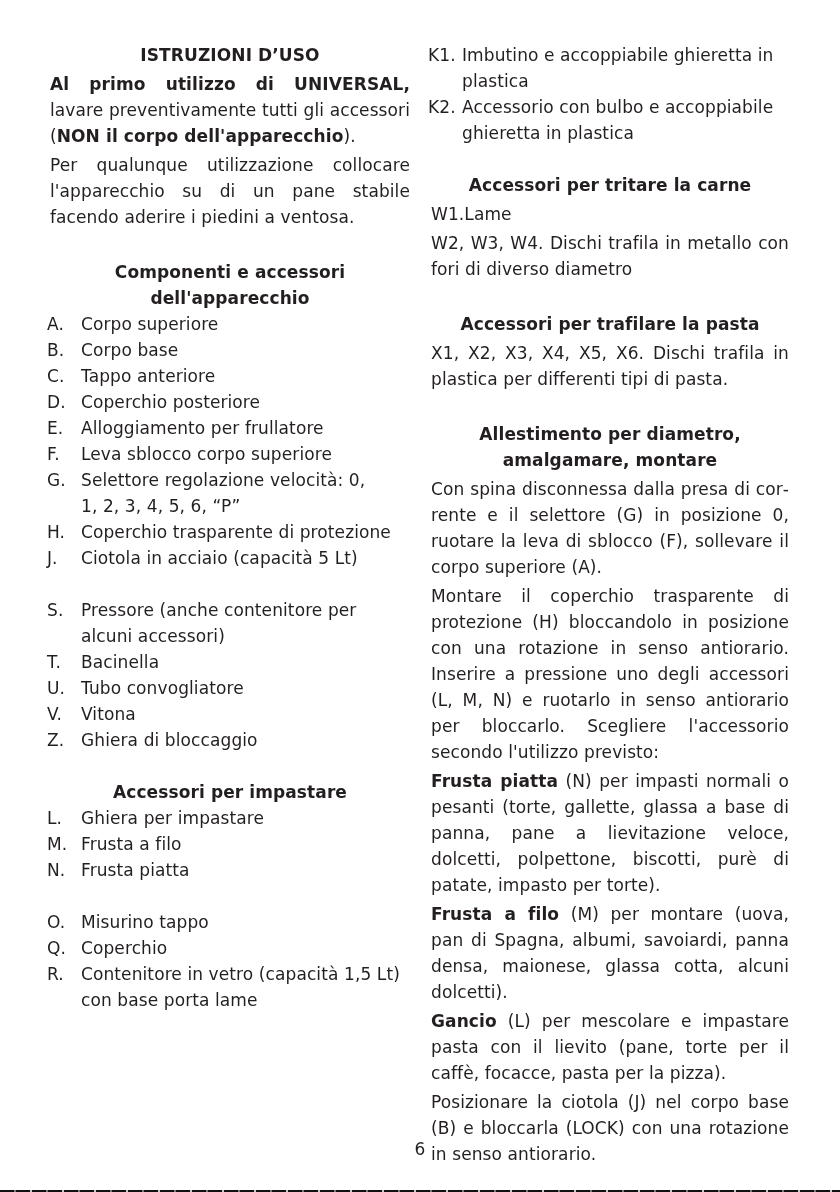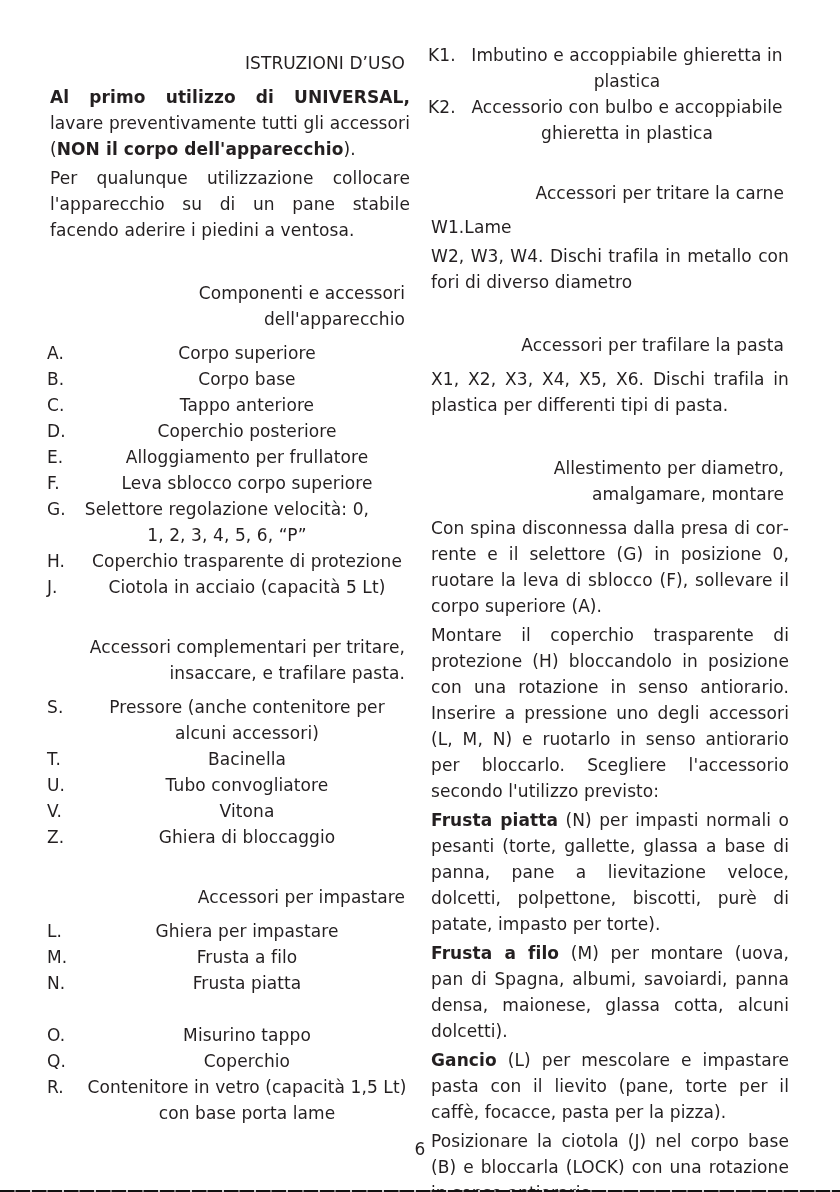--- a/index.html
+++ b/index.html
@@ -25,39 +25,38 @@
     position: absolute;
     top: 42px;
     font-size: 17px;
     line-height: 26px;
     letter-spacing: 0.1px;
   }
   .col-left { left: 47px; width: 366px; }
   .col-right { left: 428px; width: 364px; }
 
   .heading {
-    font-weight: normal;
-    text-align: right;
-    margin: 8px;
+    font-weight: bold;
+    text-align: center;
+    margin: 0;
   }
   .spacer { height: 26px; }
 
   .para {
     text-align: justify;
     margin: 3px;
     hyphens: manual;
   }
   .para b { font-weight: bold; }
 
   .list { margin: 0; padding: 0; list-style: none; }
   .list li {
     position: relative;
     padding-left: 34px;
     margin: 0;
-    text-align: center;
   }
   .list li .marker {
     position: absolute;
     left: 0;
     top: 0;
   }
 
   .page-number {
     position: absolute;
     top: 1136px;
@@ -96,21 +95,20 @@
       <li><span class="marker">D.</span><span>Coperchio posteriore</span></li>
       <li><span class="marker">E.</span><span>Alloggiamento per frullatore</span></li>
       <li><span class="marker">F.</span><span>Leva sblocco corpo superiore</span></li>
       <li style="padding-right:40px"><span class="marker">G.</span><span>Selettore regolazione velocità: 0, 1, 2, 3, 4, 5, 6, “P”</span></li>
       <li style="white-space:nowrap"><span class="marker">H.</span><span>Coperchio trasparente di protezione</span></li>
       <li><span class="marker">J.</span><span>Ciotola in acciaio (capacità 5 Lt)</span></li>
     </ul>
 
     <div class="spacer"></div>
 
-    <p class="heading"><span>Accessori complementari per tritare,</span><br><span>insaccare, e trafilare pasta.</span></p>
     <ul class="list">
       <li><span class="marker">S.</span><span>Pressore (anche contenitore per alcuni accessori)</span></li>
       <li><span class="marker">T.</span><span>Bacinella</span></li>
       <li><span class="marker">U.</span><span>Tubo convogliatore</span></li>
       <li><span class="marker">V.</span><span>Vitona</span></li>
       <li><span class="marker">Z.</span><span>Ghiera di bloccaggio</span></li>
     </ul>
 
     <div class="spacer"></div>
 

